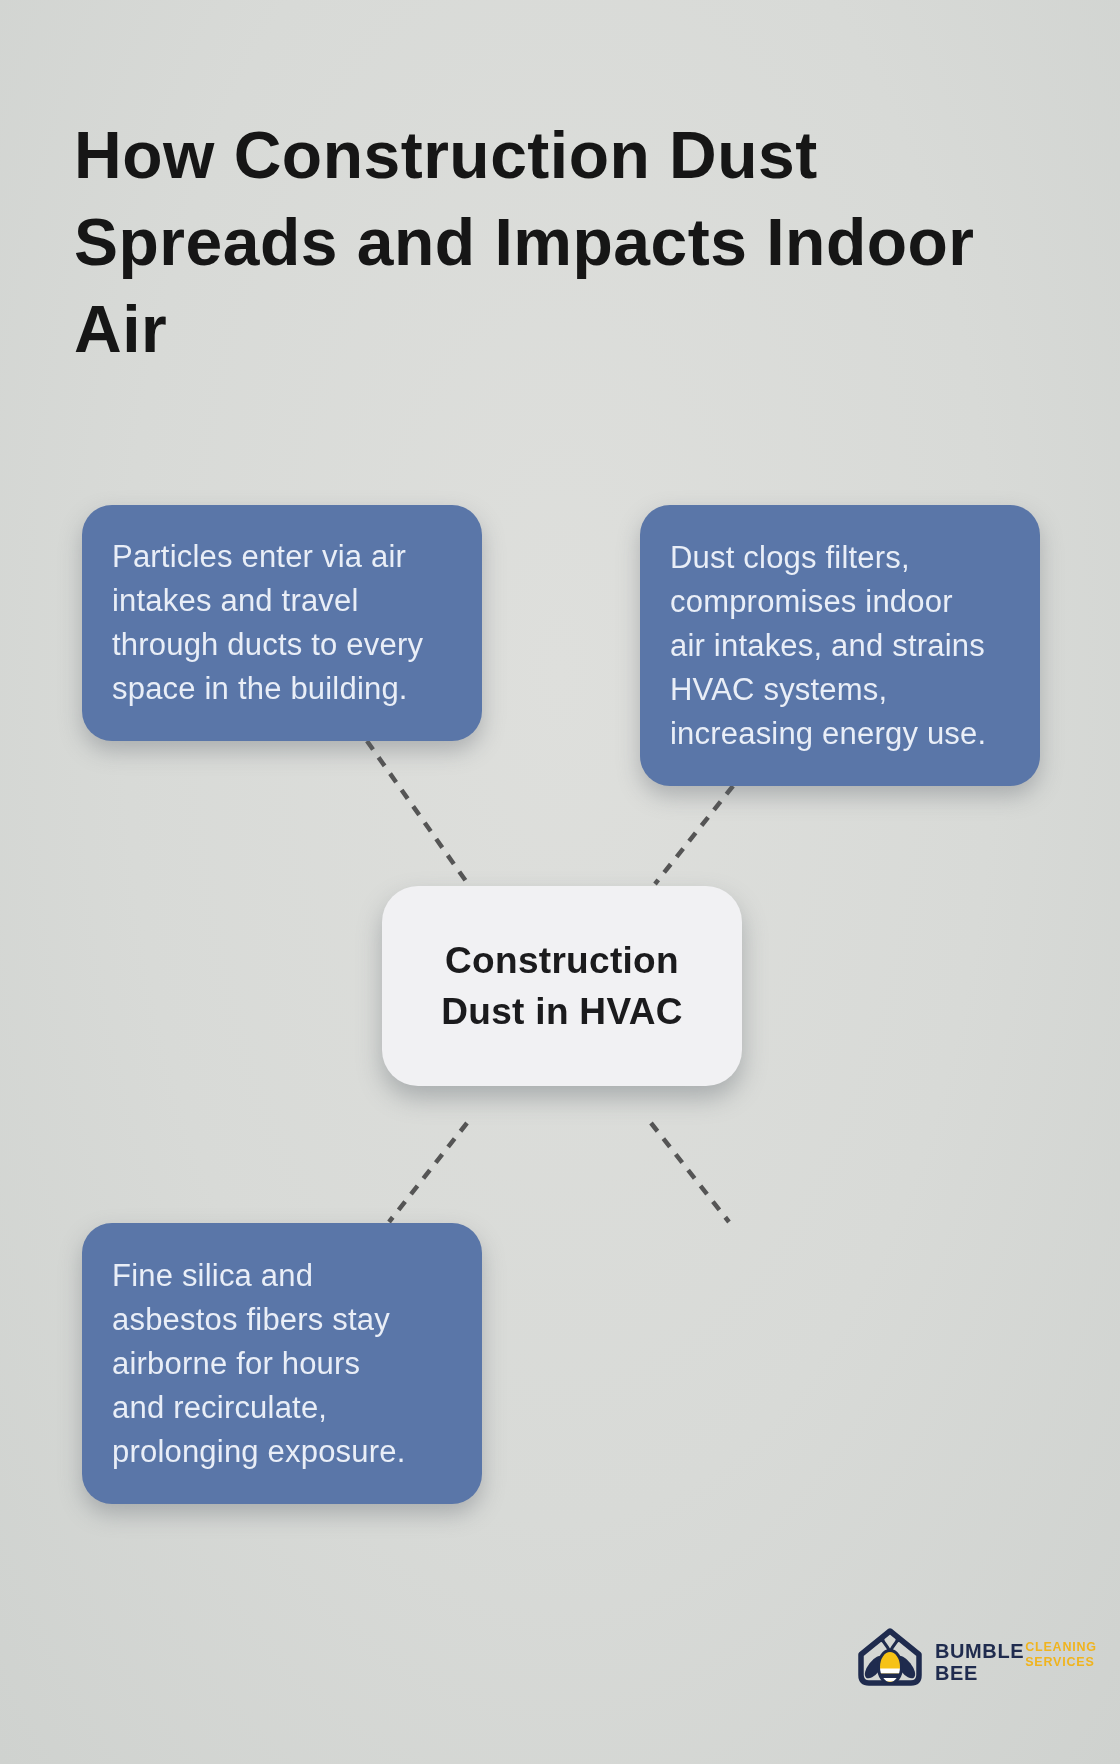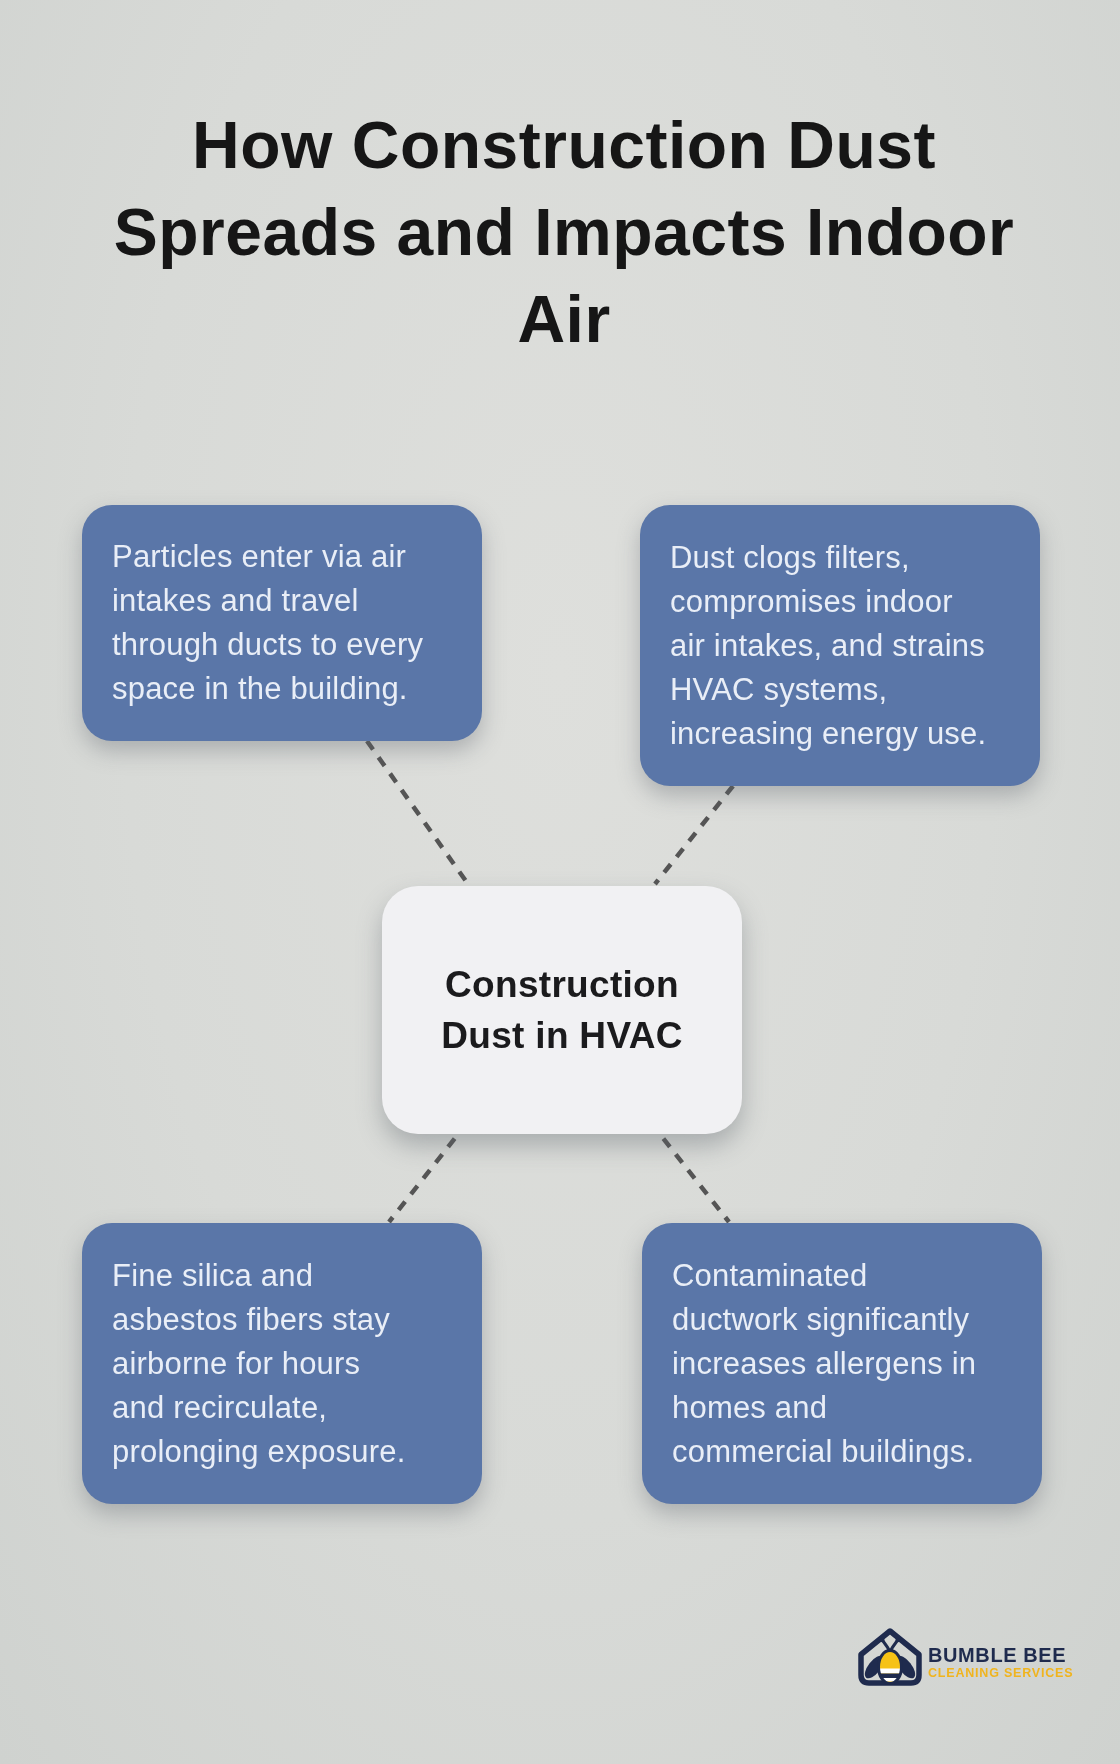--- a/index.html
+++ b/index.html
@@ -6,23 +6,23 @@
   body{
     width:1120px;height:1764px;
     font-family:"Liberation Sans","DejaVu Sans",sans-serif;
     -webkit-font-smoothing:antialiased;
   }
   .canvas{
     position:relative;width:1120px;height:1764px;overflow:hidden;
     background:radial-gradient(ellipse at 50% 38%, #dedfdc 0%, #d8dad7 55%, #cfd2cf 100%);
   }
   .page-title{
-    position:absolute;left:60px;top:98px;width:1000px;margin:4px;
+    position:absolute;left:60px;top:98px;width:1000px;margin:14px;
     font-size:66px;line-height:87px;font-weight:bold;
-    color:#161616;text-align:center;white-space:pre-line;
+    color:#161616;text-align:left;white-space:pre-line;
     letter-spacing:0.5px;
   }
   .connectors{position:absolute;left:0;top:0;width:1120px;height:1764px;}
   .connectors line{
     stroke:#555555;stroke-width:4.5;stroke-dasharray:10.5 9.5;stroke-linecap:butt;
   }
   .node{
     position:absolute;box-sizing:border-box;
     background:#5a76a8;border-radius:30px;
     box-shadow:0 10px 22px rgba(96,102,110,0.38);
@@ -31,35 +31,35 @@
   }
   .node p{
     margin:0;color:#e9eef7;font-size:31px;line-height:44px;
     white-space:pre-line;letter-spacing:0.2px;
   }
   .node-tl{left:82px;top:505px;width:400px;height:236px;}
   .node-tr{left:640px;top:505px;width:400px;height:281px;}
   .node-bl{left:82px;top:1223px;width:400px;height:281px;align-items:center;}
   .node-br{left:642px;top:1223px;width:400px;height:281px;}
   .center-node{
-    position:absolute;left:382px;top:886px;width:360px;height:248px;
+    position:absolute;left:382px;top:886px;width:360px;height:200px;
     background:#f1f1f3;border-radius:36px;
     box-shadow:0 12px 24px rgba(96,102,110,0.40);
     display:flex;align-items:center;justify-content:center;
   }
   .center-node p{
     margin:0;color:#1b1b1d;font-size:37px;line-height:51px;font-weight:bold;
     text-align:center;white-space:pre-line;letter-spacing:0.3px;
   }
   .brand-logo{
     position:absolute;left:853px;top:1626px;
     display:flex;align-items:center;
   }
   .brand-logo .icon{width:74px;height:72px;flex:0 0 auto;}
-  .brand-text{display:flex;flex-direction:column;margin-left:1px;}
+  .brand-text{display:flex;margin-left:8px;}
   .brand-name{
     color:#1f2b4e;font-weight:bold;font-size:20px;letter-spacing:0.6px;line-height:22px;
   }
   .brand-tagline{
     color:#f0b41e;font-weight:bold;font-size:12.5px;letter-spacing:0.8px;line-height:15px;
   }
 </style>
 </head>
 <body>
 
@@ -97,27 +97,20 @@
   </div>
 
   <div class="node node-bl">
     <p>Fine silica and
 asbestos fibers stay
 airborne for hours
 and recirculate,
 prolonging exposure.</p>
   </div>
 
-  <div class="node node-br">
-    <p>Contaminated
-ductwork significantly
-increases allergens in
-homes and
-commercial buildings.</p>
-  </div>
 
   <div class="brand-logo">
     <svg class="icon" viewBox="0 0 74 72" aria-hidden="true">
 
       <path d="M37 5 L66 28.5 L66 49 Q66 57 58 57 L16 57 Q8 57 8 49 L8 28.5 Z" fill="none" stroke="#1f2b4e" stroke-width="5.5" stroke-linejoin="round"></path>
 
       <g>
 
         <path d="M30 15 Q34.5 21 37 25.5 M44 15 Q39.5 21 37 25.5" fill="none" stroke="#1f2b4e" stroke-width="3" stroke-linecap="round"></path>
         <circle cx="29.2" cy="14" r="2.3" fill="#1f2b4e"></circle>

